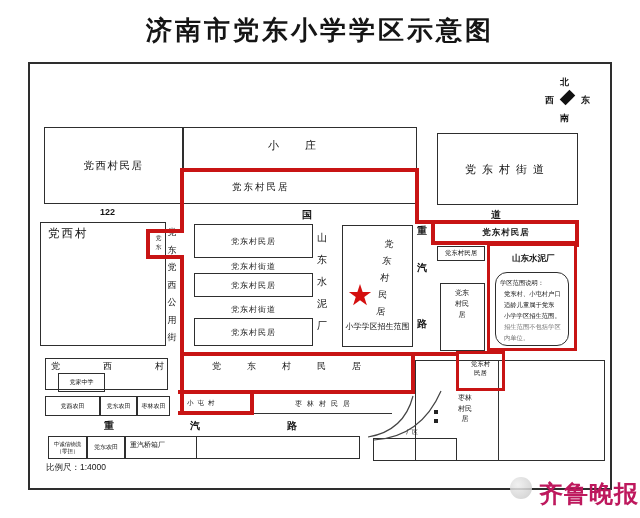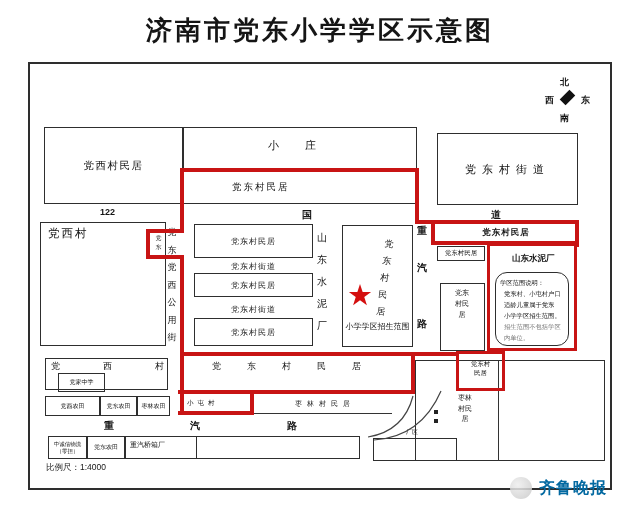--- a/index.html
+++ b/index.html
@@ -158,15 +158,15 @@
     <div style="font-size:6.5px;text-align:center;margin-top:6px;color:#151515;">党东村</div>
     <div style="font-size:6.5px;text-align:center;color:#151515;">民居</div>
   </div>
 
   <svg class="ov" width="640" height="518" viewBox="0 0 640 518">
     <path d="M413,396 Q404,431 368,437" stroke="#444" stroke-width="1.2" fill="none"></path>
     <path d="M441,391 Q421,437 374,440" stroke="#444" stroke-width="1.2" fill="none"></path>
   </svg>
 
   <div style="position:absolute;left:510px;top:477px;width:22px;height:22px;border-radius:50%;background:radial-gradient(circle at 35% 35%,#eee,#c6c6c6);opacity:.85;"></div>
-  <div class="l bold" style="left:539px;top:478px;font-size:16px;color:#0369a1;letter-spacing:1px;">齐鲁晚报</div>
+  <div class="l bold" style="left:539px;top:478px;font-size:24px;color:#be185d;letter-spacing:1px;">齐鲁晚报</div>
 
 </div>
 
 </body></html>

